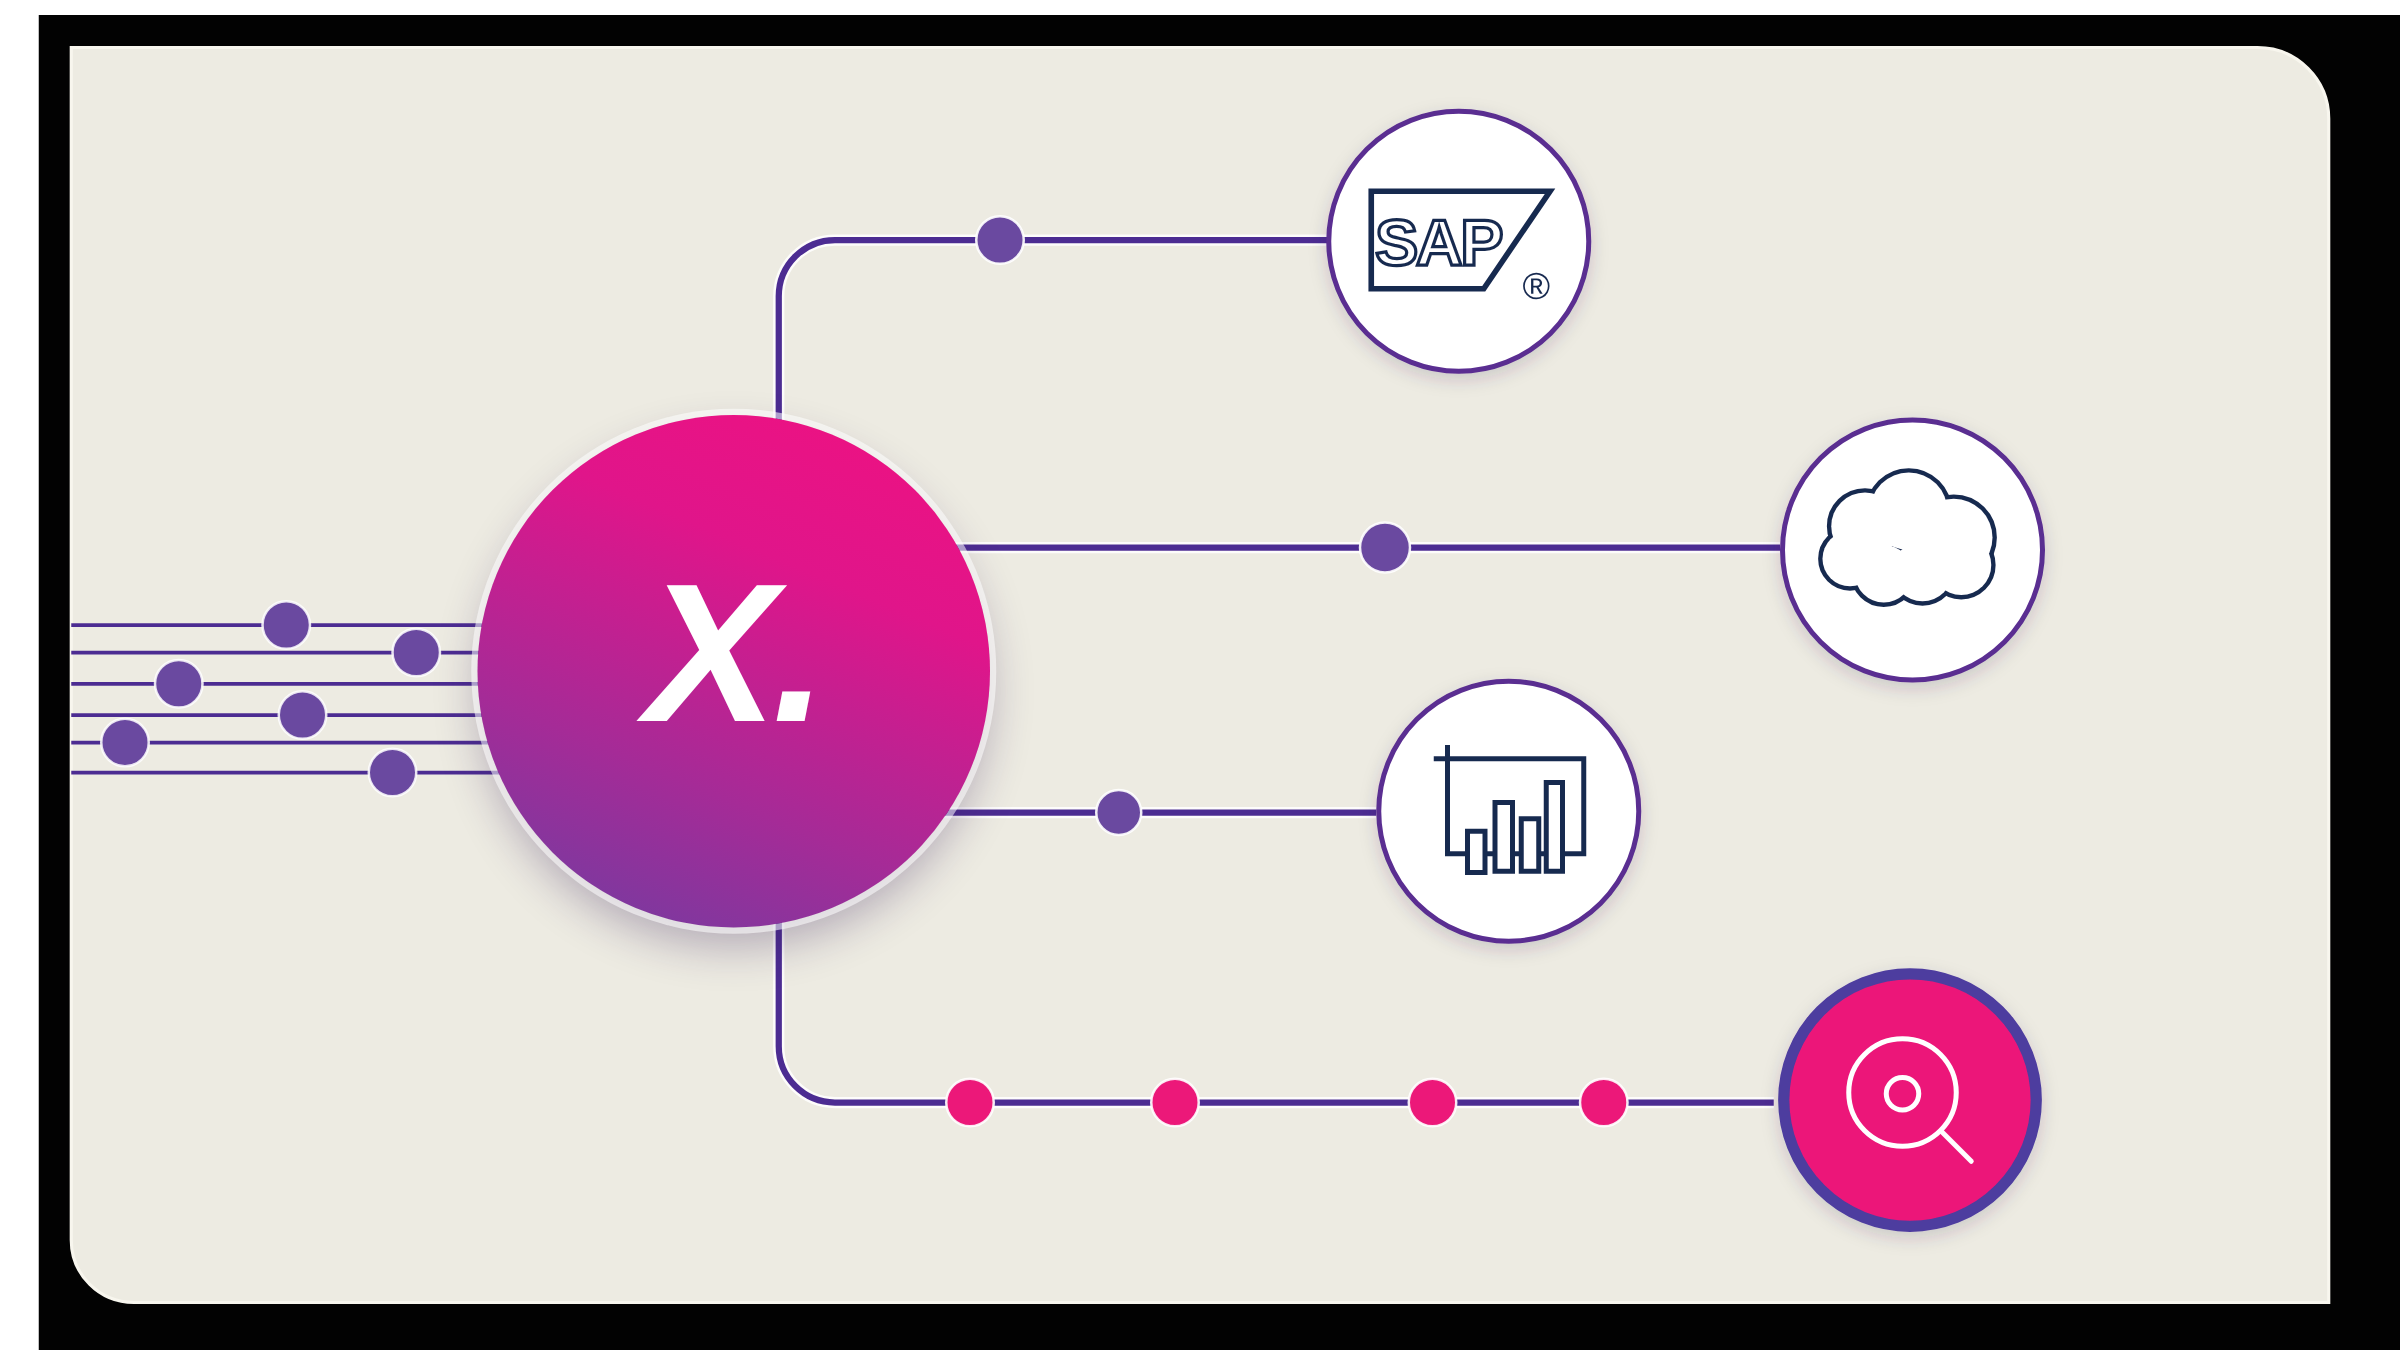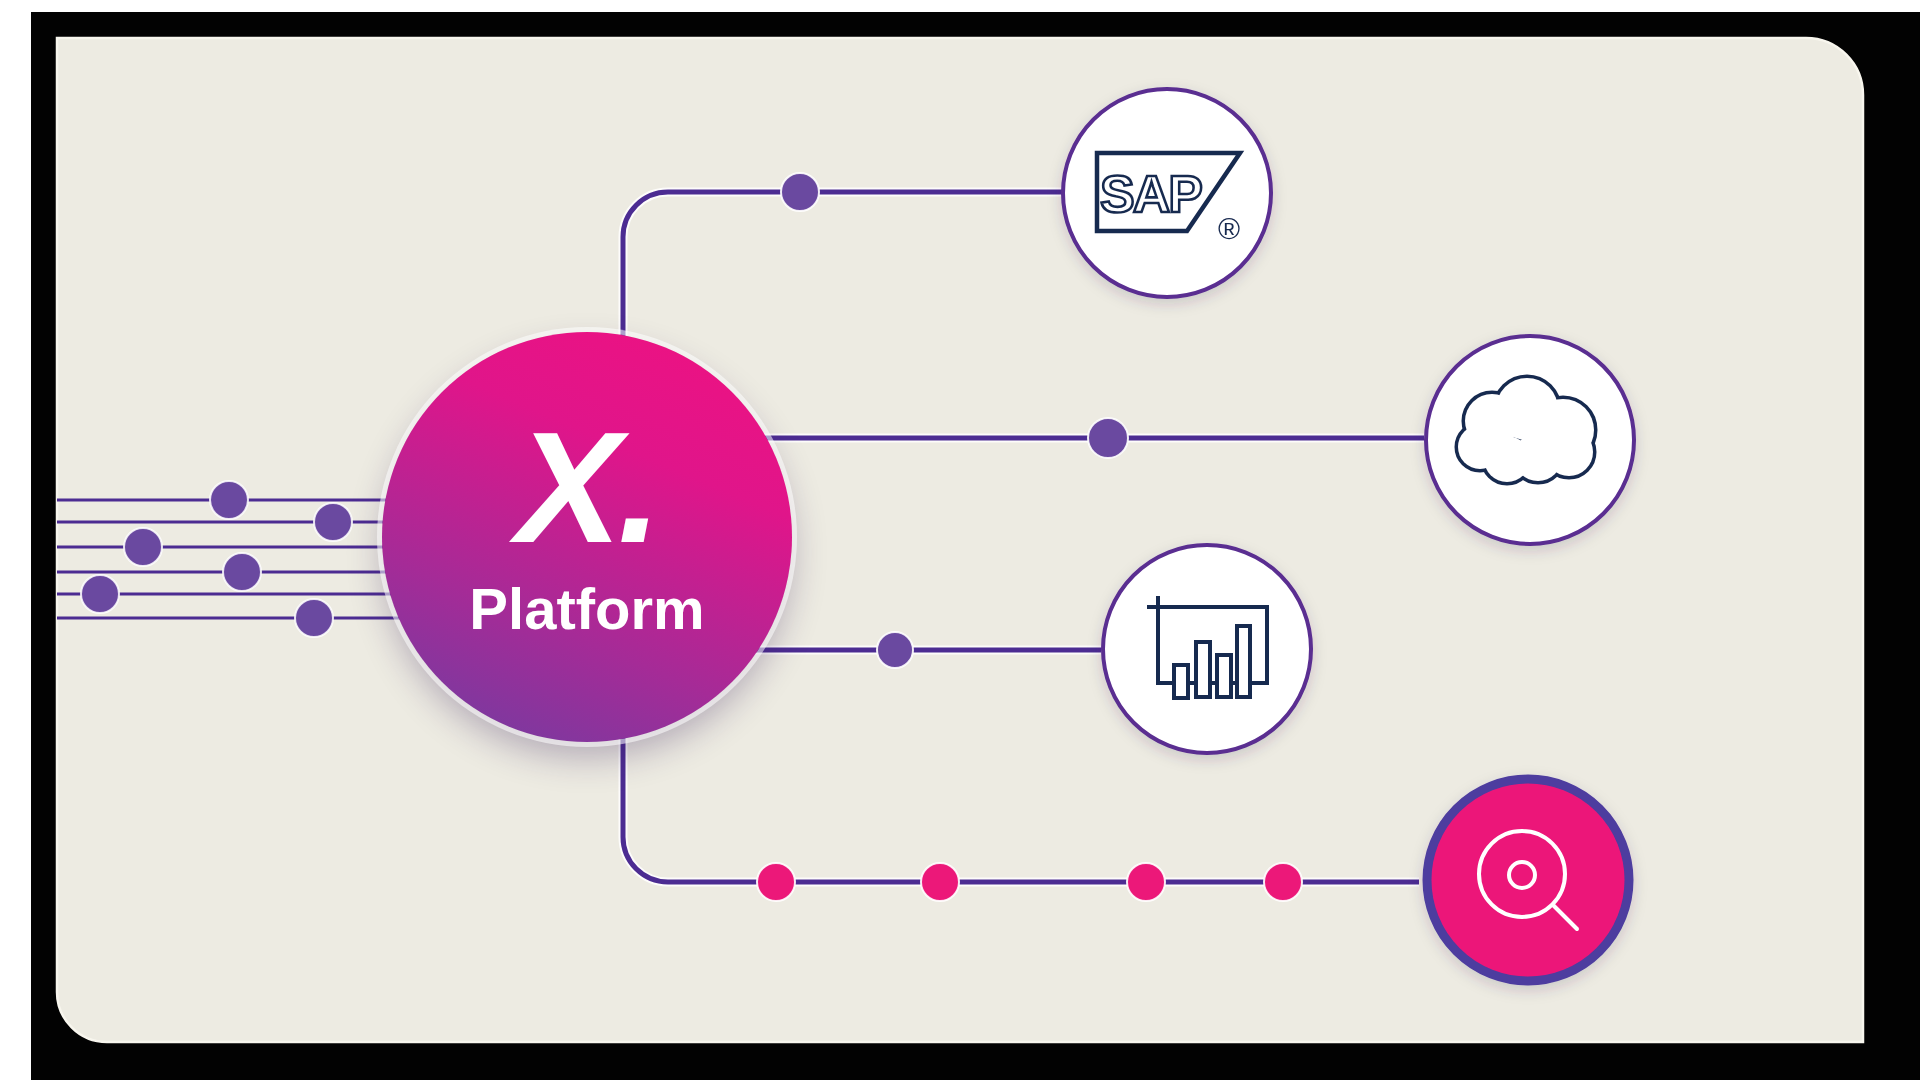--- a/index.html
+++ b/index.html
@@ -143,17 +143,16 @@
       <circle cx="1522" cy="874" r="43"></circle>
       <circle cx="1522" cy="875" r="13"></circle>
       <line x1="1553" y1="905" x2="1577" y2="929"></line>
     </g>
   </g>
 </svg>
 
 <div class="platform-circle">
   <div class="platform-inner">
     <div class="x-label">X.</div>
-    <div class="name-label">Platform</div>
   </div>
 </div>
 
 </div>
 
 </body></html>

